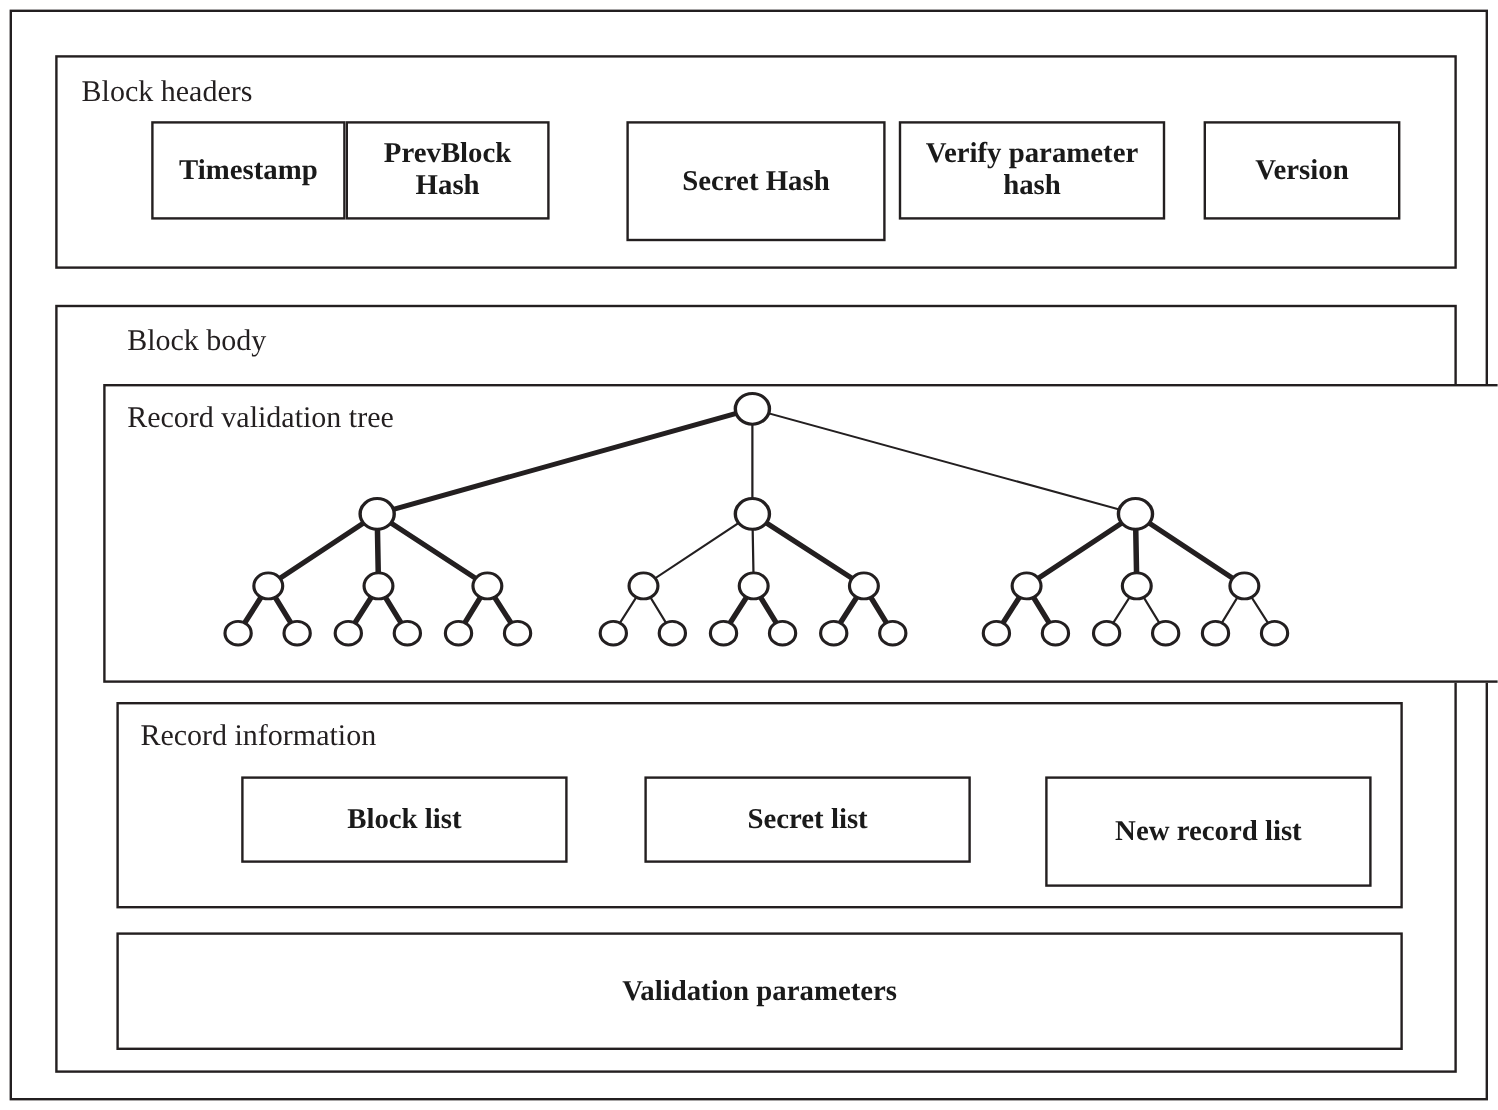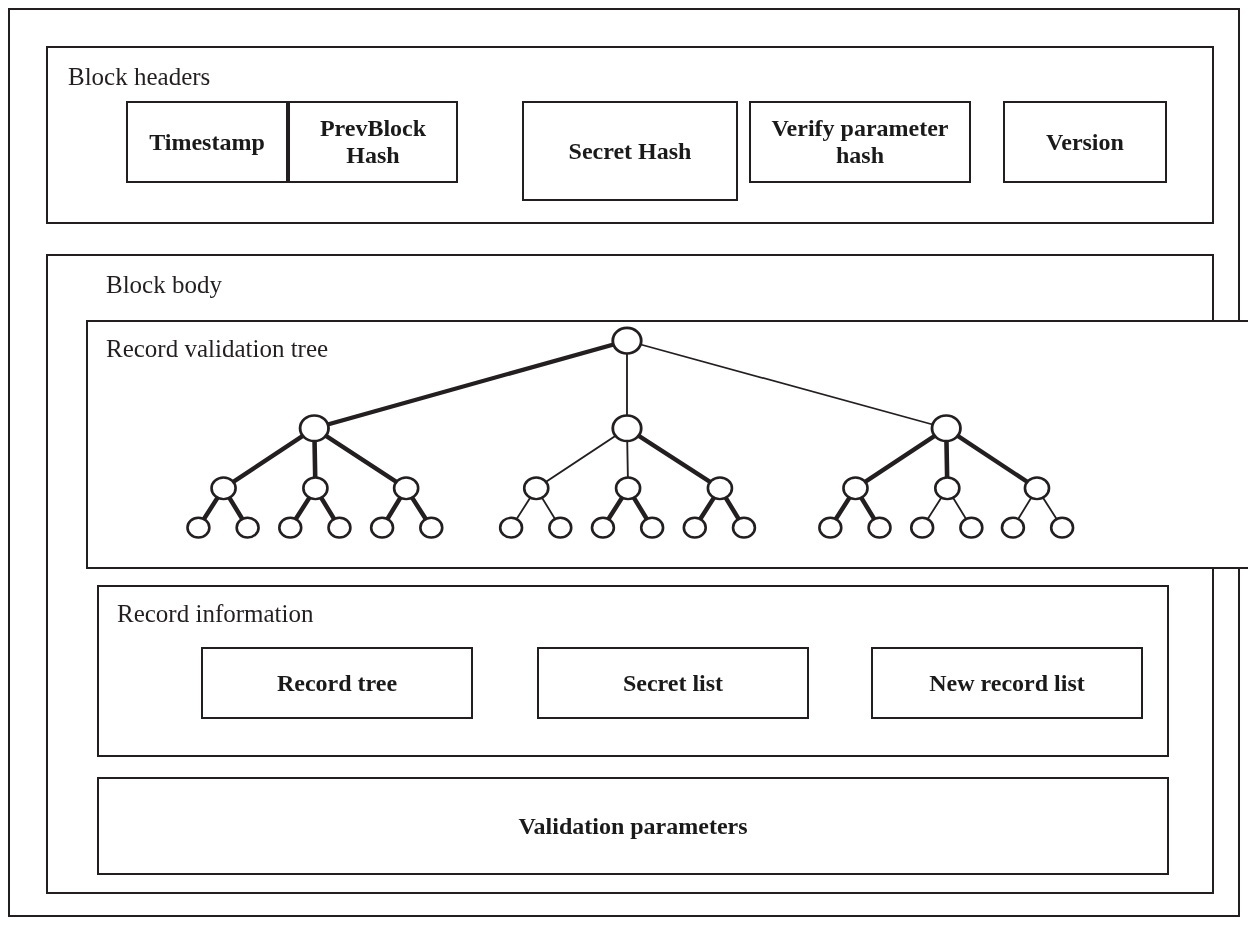--- a/index.html
+++ b/index.html
@@ -199,22 +199,22 @@
               <circle cx="846" cy="209" r="10" class="tree-node" stroke-width="2.4"></circle>
               <circle cx="891" cy="209" r="10" class="tree-node" stroke-width="2.4"></circle>
             </g>
         </svg>
       </div>
 
       <div class="section" id="record-info-section">
 
         <div class="section-label" id="record-info-label">Record information</div>
 
-        <div class="cell" style="left: 102px; top: 60px; width: 272px; height: 72px;">Record tree</div>
+        <div class="cell" style="left: 102px; top: 60px; width: 272px; height: 72px;">Block list</div>
         <div class="cell" style="left: 438px; top: 60px; width: 272px; height: 72px;">Secret list</div>
-        <div class="cell" style="left: 772px; top: 60px; width: 272px; height: 72px;">New record list</div>
+        <div class="cell" style="left: 772px; top: 60px; width: 272px; height: 92px;">New record list</div>
       </div>
 
       <div class="cell" id="validation-params-cell">Validation parameters</div>
 
     </div>
   </div>
 </div>
 
 </body></html>

